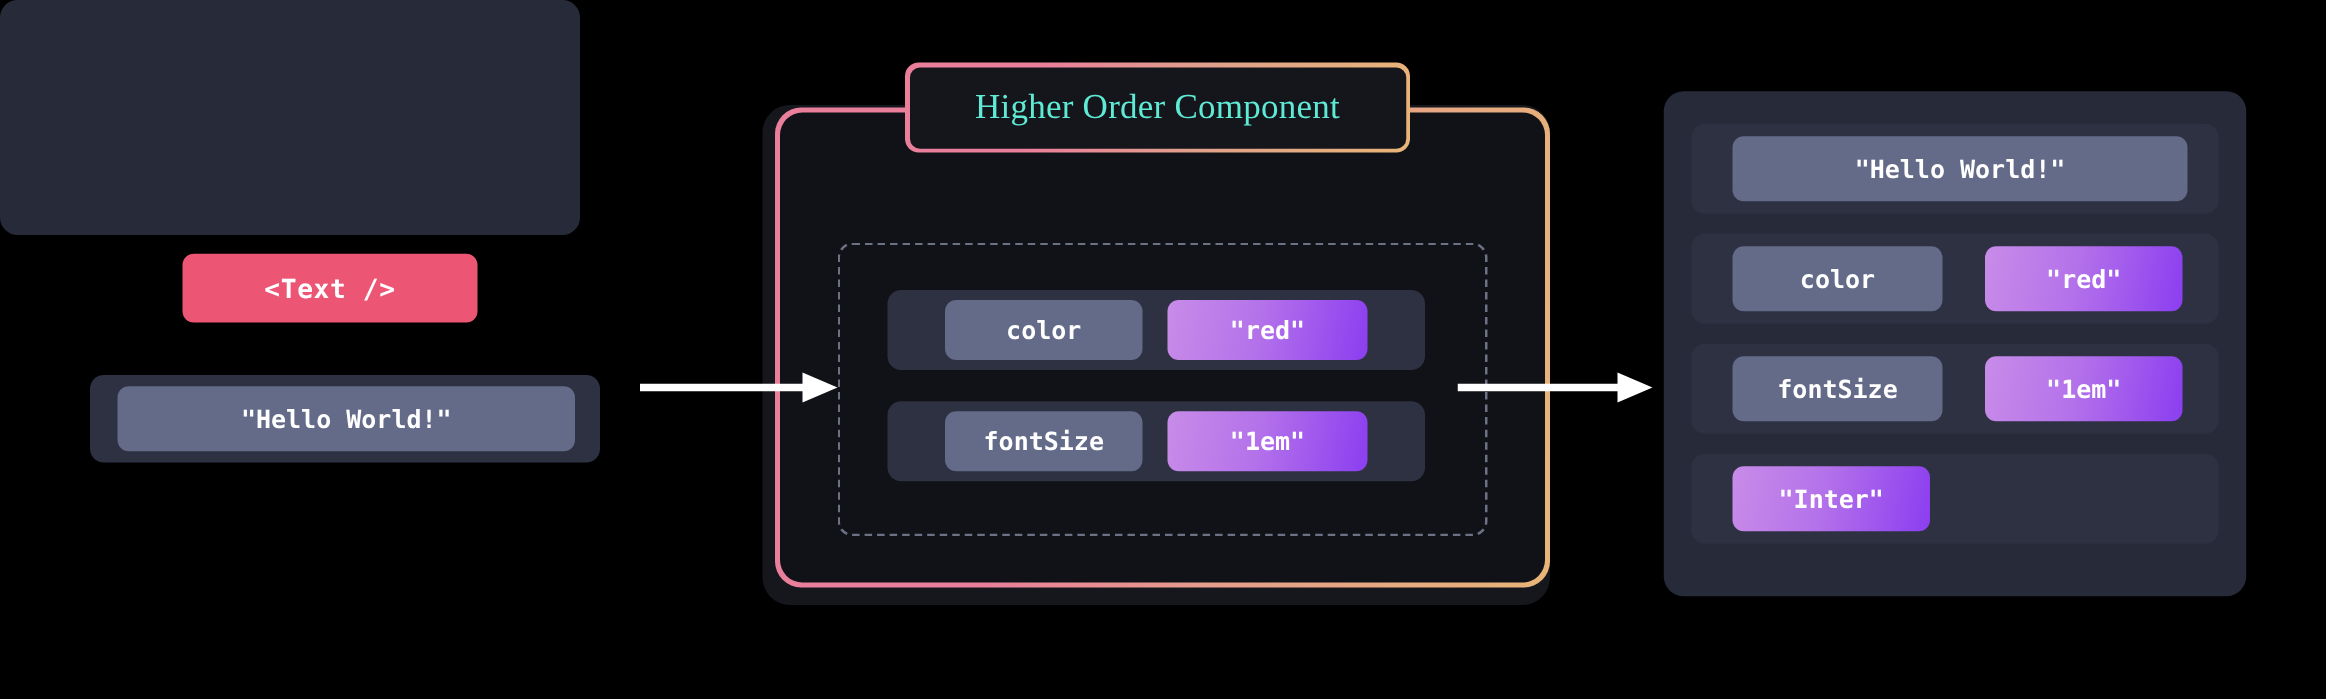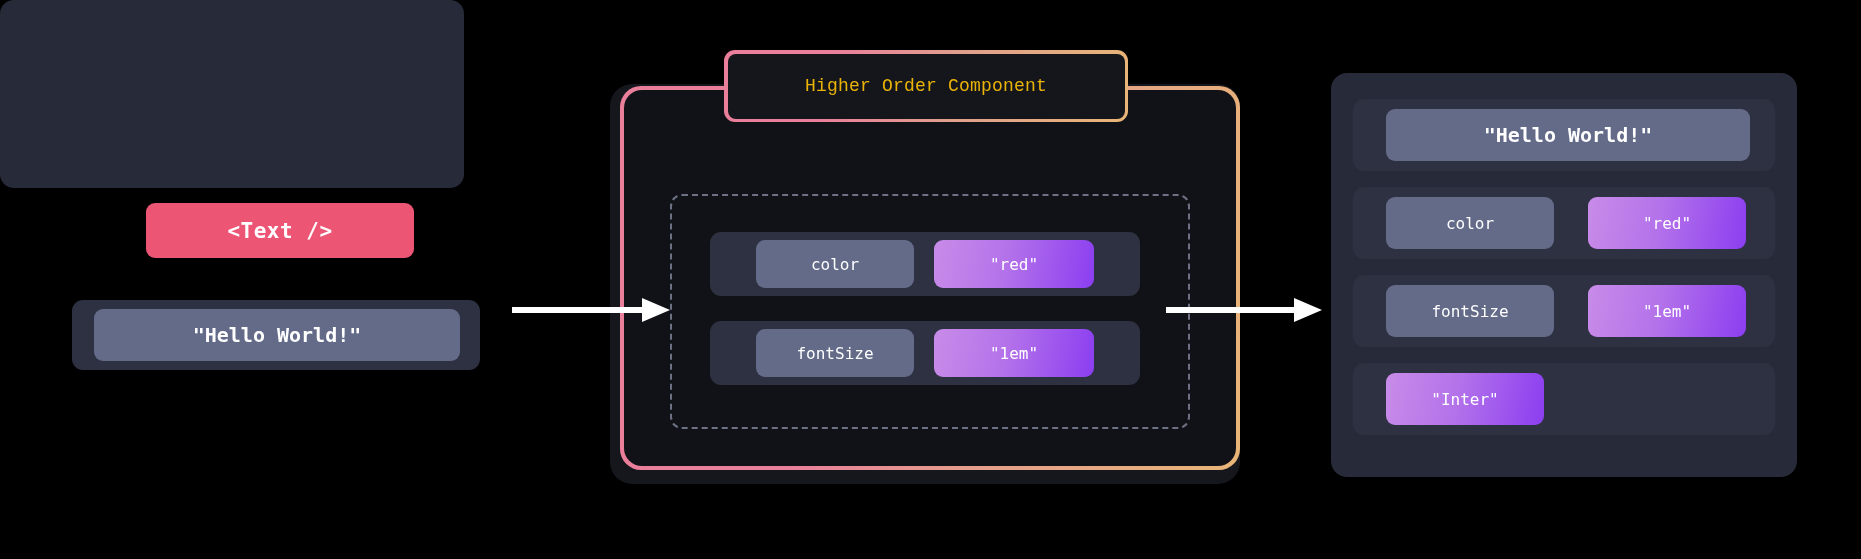--- a/index.html
+++ b/index.html
@@ -30,21 +30,21 @@
     width: 464px;
     height: 188px;
     background: #272a38;
     border-radius: 14px;
   }
 
   #text-chip {
     position: absolute;
     left: 146px;
     top: 203px;
-    width: 268px;
+    width: 236px;
     height: 55px;
     background: #ed5575;
     border-radius: 9px;
     display: flex;
     align-items: center;
     justify-content: center;
     box-shadow: 0 6px 18px rgba(0,0,0,0.45);
     z-index: 5;
   }
 
@@ -133,24 +133,24 @@
     width: 100%;
     height: 100%;
     border-radius: 8px;
     background: #15161c;
     display: flex;
     align-items: center;
     justify-content: center;
   }
 
   #hoc-title-text {
-    font-family: Liberation Mono, monospace;
-    font-size: 18px;
+    font-family: Liberation Serif, serif;
+    font-size: 28px;
     font-weight: 400;
-    color: #eab308;
+    color: #5eead4;
     letter-spacing: 0.2px;
   }
 
   #dashed-box {
     position: absolute;
     left: 670px;
     top: 194px;
     width: 520px;
     height: 235px;
     border: 2px dashed #6d7184;
@@ -200,22 +200,22 @@
     height: 48px;
     border-radius: 9px;
     background: linear-gradient(100deg, #c88ce8 0%, #b472ea 45%, #8b3ef0 100%);
     display: flex;
     align-items: center;
     justify-content: center;
   }
 
   .chip-text {
     font-family: "DejaVu Sans Mono", monospace;
-    font-size: 16px;
-    font-weight: 400;
+    font-size: 20px;
+    font-weight: 700;
     color: #ffffff;
   }
 
   
   #right-panel {
     position: absolute;
     left: 1331px;
     top: 73px;
     width: 466px;
     height: 404px;

